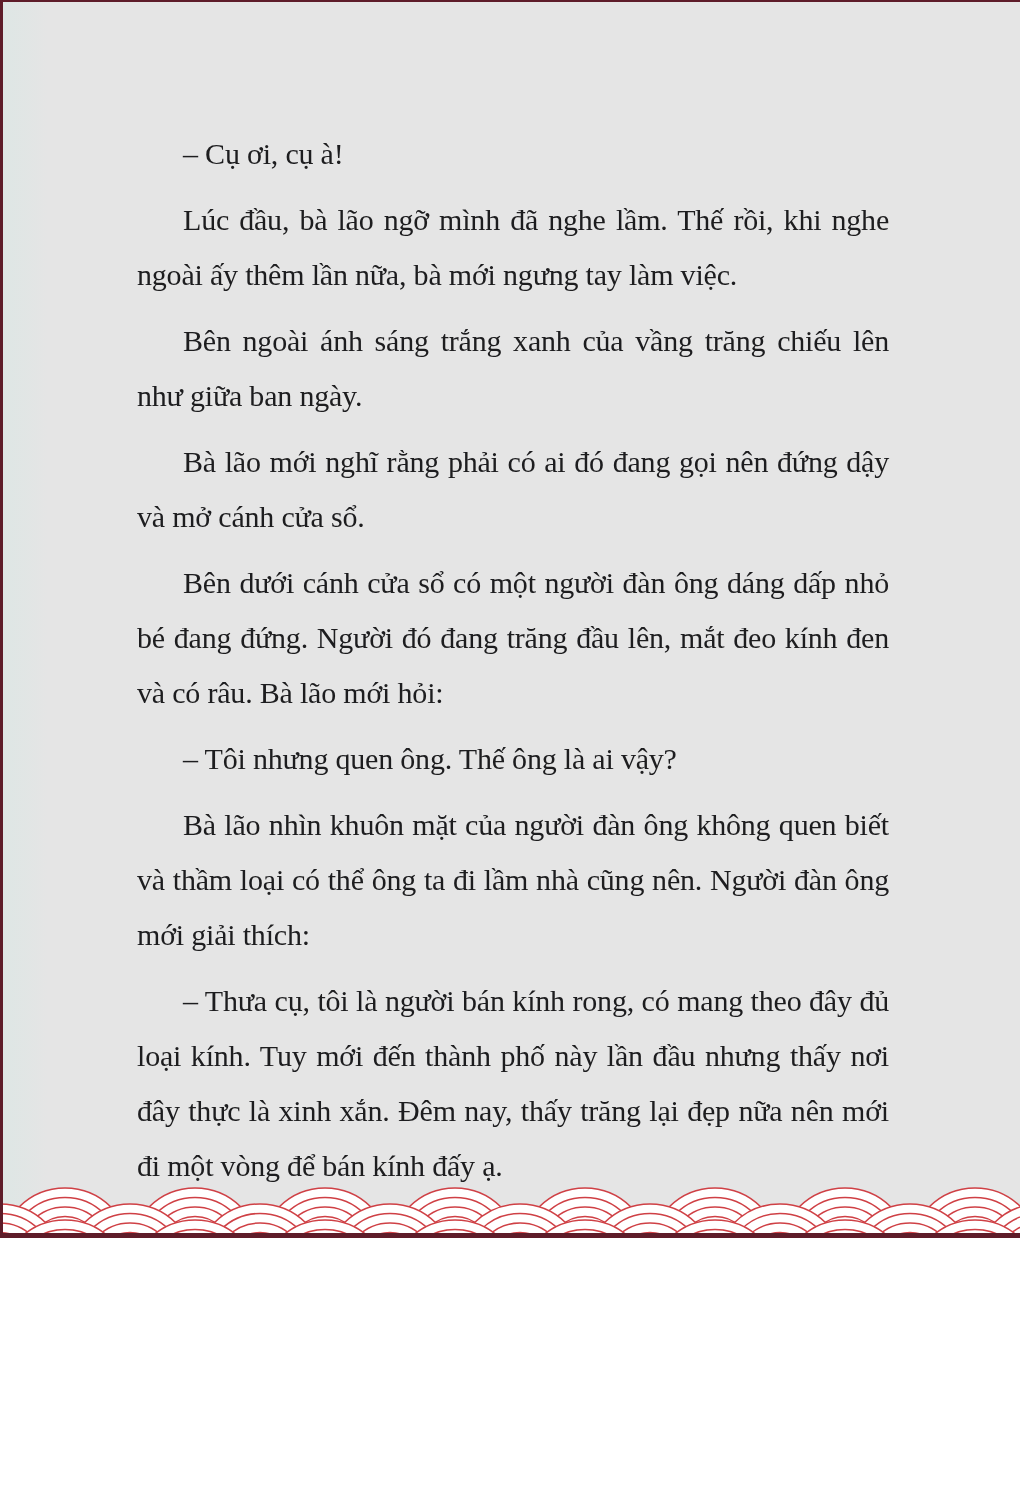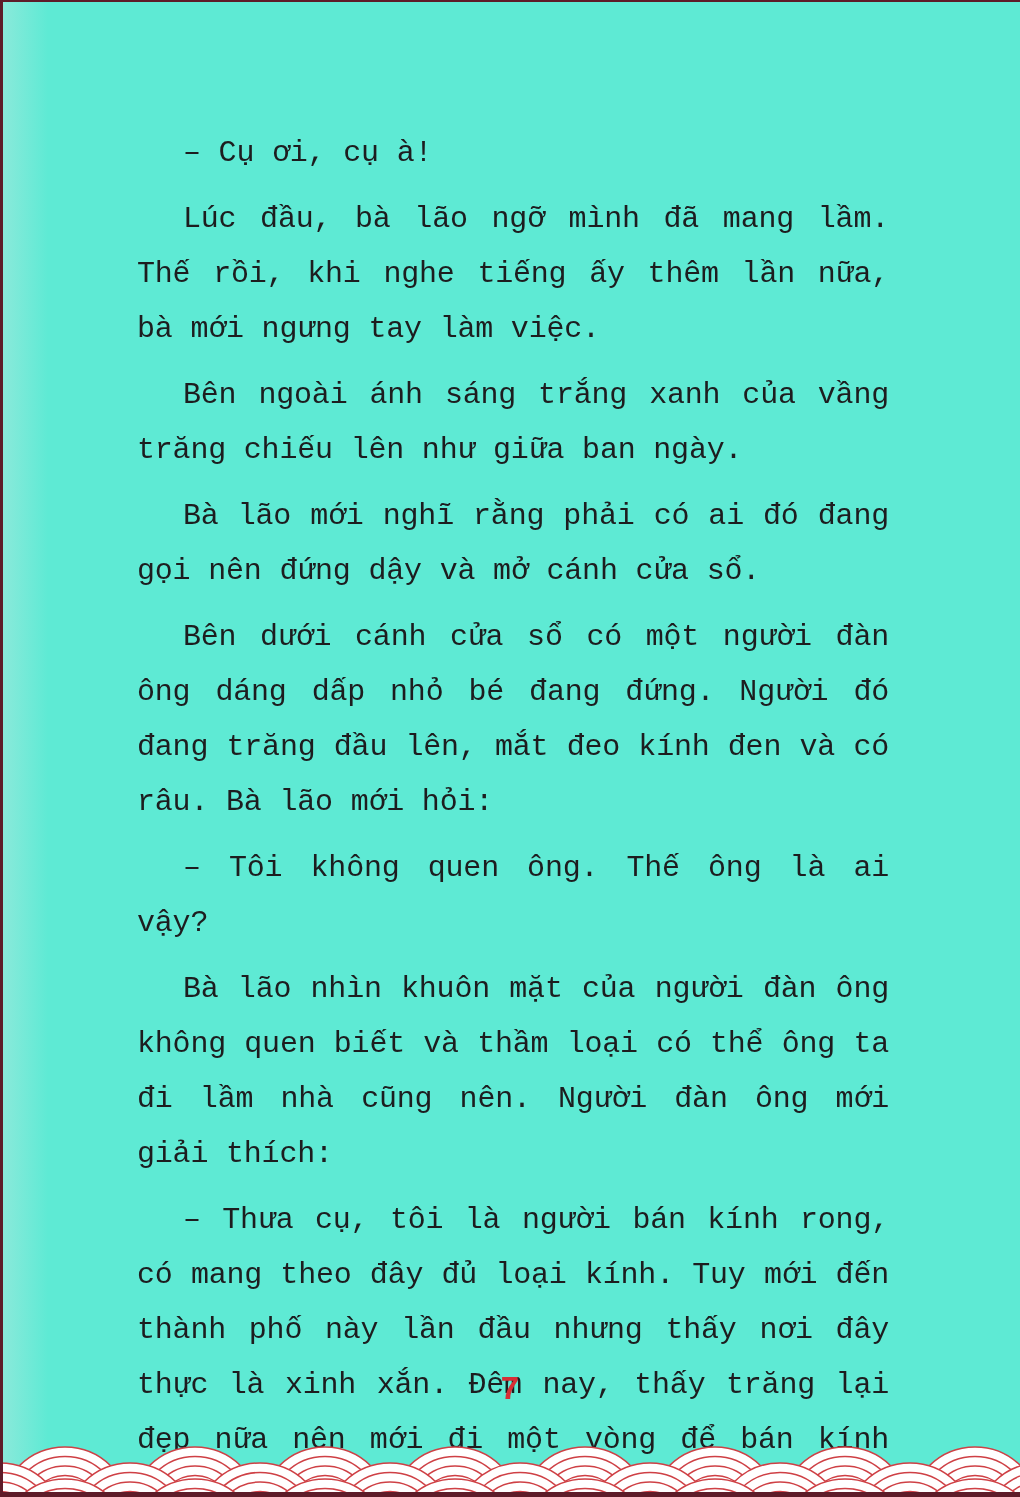--- a/index.html
+++ b/index.html
@@ -3,24 +3,24 @@
 <meta charset="utf-8">
 <style>
   html, body {
     margin: 0;
     padding: 0;
     background: #ffffff;
   }
   .page {
     position: relative;
     width: 1020px;
-    height: 1497px;
-    background: #5eead4;
+    height: 1238px;
+    background: #e5e5e5;
     overflow: hidden;
-    font-family: Liberation Mono, monospace;
+    font-family: Liberation Serif, serif;
   }
   
   .frame {
     position: absolute;
     inset: 0;
     border-left: 3px solid #5e1c29;
     border-top: 2px solid #5e1c29;
     pointer-events: none;
     z-index: 4;
   }
@@ -80,25 +80,25 @@
   }
 </style>
 </head>
 <body>
 
 <div class="page">
   <div class="gutter-tint"></div>
 
   <div class="text-block">
     <p>– Cụ ơi, cụ à!</p>
-    <p>Lúc đầu, bà lão ngỡ mình đã mang lầm. Thế rồi, khi nghe tiếng ấy thêm lần nữa, bà mới ngưng tay làm việc.</p>
+    <p>Lúc đầu, bà lão ngỡ mình đã nghe lầm. Thế rồi, khi nghe ngoài ấy thêm lần nữa, bà mới ngưng tay làm việc.</p>
     <p>Bên ngoài ánh sáng trắng xanh của vầng trăng chiếu lên như giữa ban ngày.</p>
     <p>Bà lão mới nghĩ rằng phải có ai đó đang gọi nên đứng dậy và mở cánh cửa sổ.</p>
     <p>Bên dưới cánh cửa sổ có một người đàn ông dáng dấp nhỏ bé đang đứng. Người đó đang trăng đầu lên, mắt đeo kính đen và có râu. Bà lão mới hỏi:</p>
-    <p>– Tôi không quen ông. Thế ông là ai vậy?</p>
+    <p>– Tôi nhưng quen ông. Thế ông là ai vậy?</p>
     <p>Bà lão nhìn khuôn mặt của người đàn ông không quen biết và thầm loại có thể ông ta đi lầm nhà cũng nên. Người đàn ông mới giải thích:</p>
     <p>– Thưa cụ, tôi là người bán kính rong, có mang theo đây đủ loại kính. Tuy mới đến thành phố này lần đầu nhưng thấy nơi đây thực là xinh xắn. Đêm nay, thấy trăng lại đẹp nữa nên mới đi một vòng để bán kính đấy ạ.</p>
   </div>
 
   <div class="page-number">7</div>
 
   <svg class="waves" viewBox="0 0 1020 76" preserveAspectRatio="none" xmlns="http://www.w3.org/2000/svg">
     <defs>
       <g id="fan" stroke="#cf4045" stroke-width="1.5">
         <circle r="65" fill="#ffffff"></circle>

